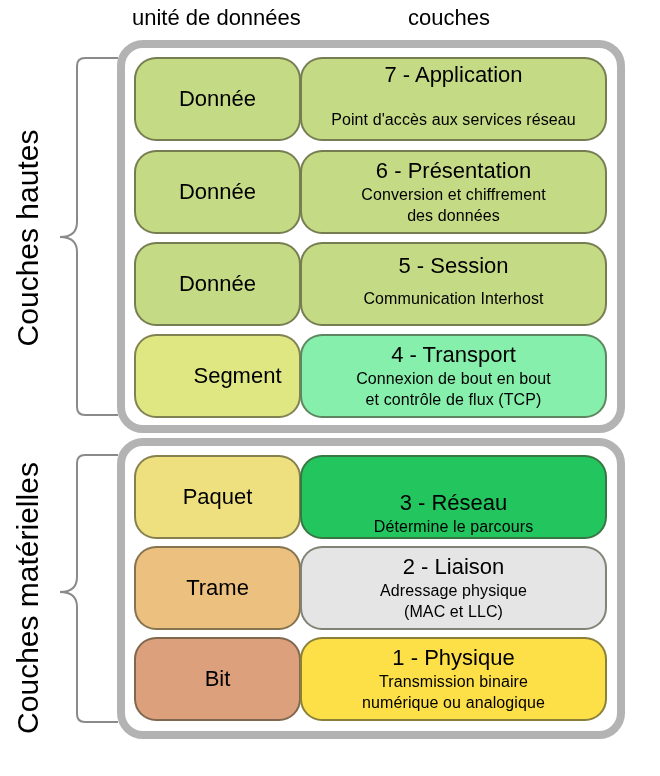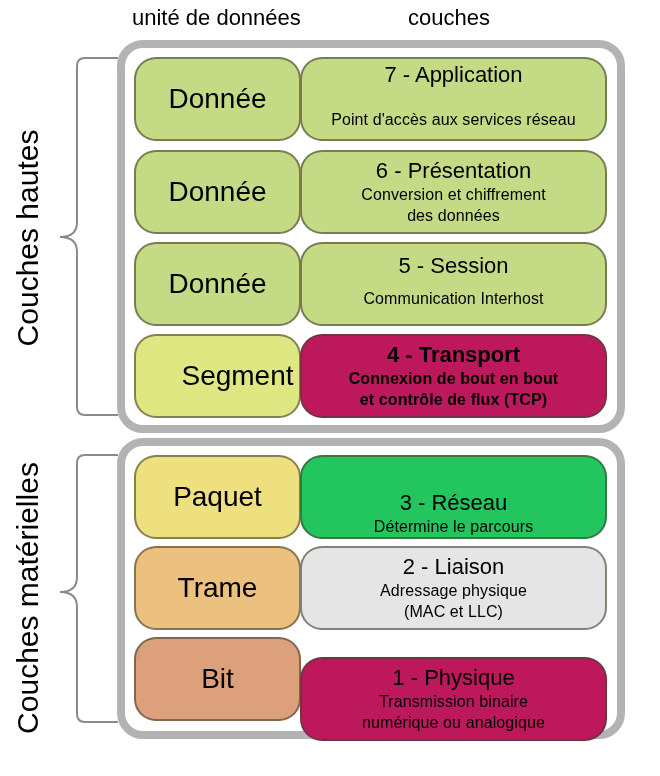--- a/index.html
+++ b/index.html
@@ -17,21 +17,21 @@
     .vlabel { position: absolute; left: 28px; font-size: 30px; line-height: 34px; white-space: nowrap;
               transform: translate(-50%, -50%) rotate(-90deg); }
     #vlabel-top { top: 238px; }
     #vlabel-bottom { top: 598px; }
 
     svg.braces { position: absolute; left: 0; top: 0; width: 660px; height: 776px; pointer-events: none; }
 
     .cell { position: absolute; height: 84px; box-sizing: border-box; border: 2px solid rgba(70,70,50,0.62);
             border-radius: 22px; display: flex; flex-direction: column; align-items: center;
             justify-content: center; text-align: center; }
-    .cell.unit { left: 134px; width: 167px; font-size: 28px; }
+    .cell.unit { left: 134px; width: 167px; font-size: 22px; }
     .cell.layer { left: 300px; width: 307px; }
     .layer .title { font-size: 22px; line-height: 26px; }
     .layer .desc { font-size: 16px; line-height: 21px; letter-spacing: 0.1px; }
     .layer.single { padding-bottom: 8px; }
     .layer.single .title { line-height: 28px; margin-bottom: 8px; }
     .layer .desc:empty { display: none; }
 
     .r0 { top: 57px; } .r1 { top: 150px; } .r2 { top: 242px; } .r3 { top: 334px; }
     .r4 { top: 455px; } .r5 { top: 546px; } .r6 { top: 637px; }
   </style>
@@ -75,21 +75,21 @@
   </div>
 <div class="cell layer r2 single" style="background: rgb(197, 218, 132);">
   <span class="title">5 - Session</span>
   <span class="desc">Communication Interhost</span>
 
 </div>
 
 <div class="cell unit r3" style="background: rgb(223, 231, 131); padding-left: 40px;">
     <span>Segment</span>
   </div>
-<div class="cell layer r3" style="background: #be185d; font-weight: bold;">
+<div class="cell layer r3" style="background: #86efac;">
   <span class="title">4 - Transport</span>
   <span class="desc">Connexion de bout en bout</span>
   <span class="desc">et contrôle de flux (TCP)</span>
 </div>
 
 <div class="cell unit r4" style="background: rgb(238, 224, 127);">
     <span>Paquet</span>
   </div>
 <div class="cell layer r4" style="background: #22c55e; justify-content: flex-end;">
   <span class="title">3 - Réseau</span>
@@ -101,17 +101,17 @@
   </div>
 <div class="cell layer r5" style="background: #e5e5e5;">
   <span class="title">2 - Liaison</span>
   <span class="desc">Adressage physique</span>
   <span class="desc">(MAC et LLC)</span>
 </div>
 
 <div class="cell unit r6" style="background: rgb(220, 160, 125);">
     <span>Bit</span>
   </div>
-<div class="cell layer r6" style="background: #be185d; margin-top: 20px;">
+<div class="cell layer r6" style="background: #fde047;">
   <span class="title">1 - Physique</span>
   <span class="desc">Transmission binaire</span>
   <span class="desc">numérique ou analogique</span>
 </div>
 
 </body></html>

